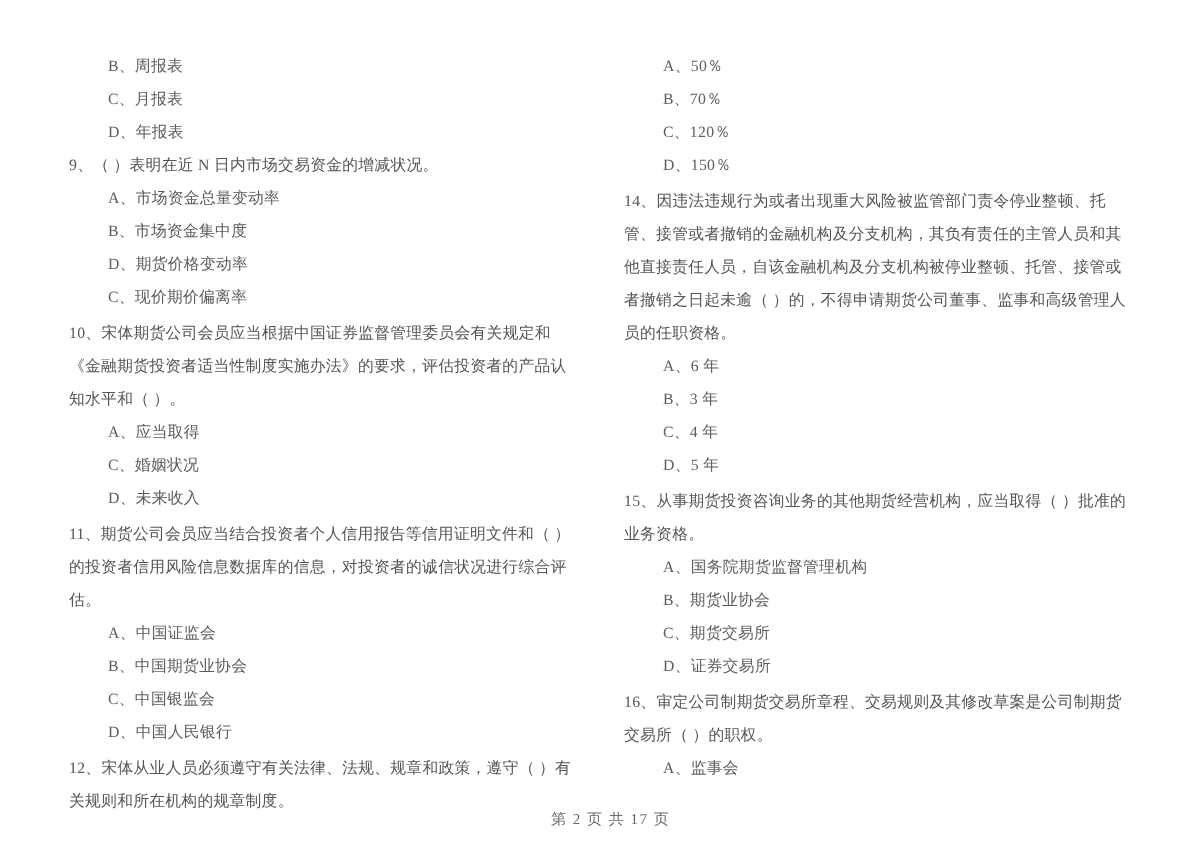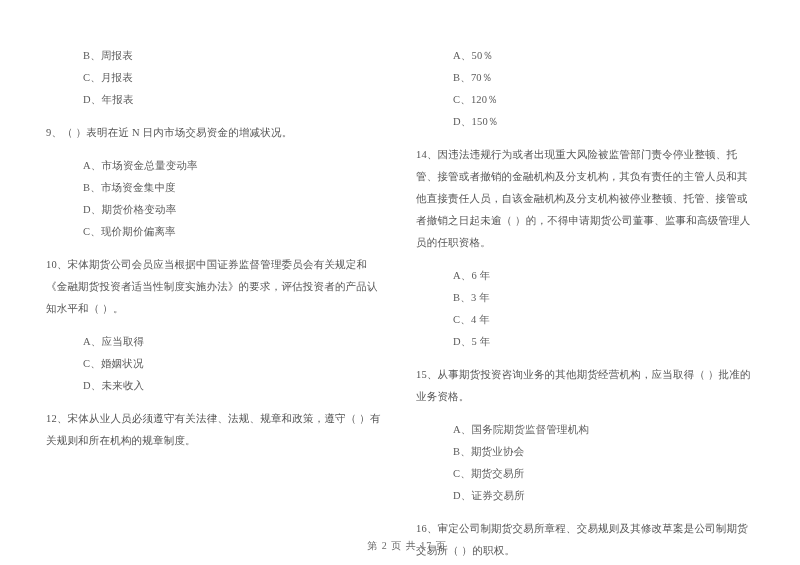--- a/index.html
+++ b/index.html
@@ -37,21 +37,21 @@
   }
   .q-stem {
     font-size: 10.5px;
     line-height: 22px;
     text-indent: 0;
     color: #555;
     letter-spacing: 0.2px;
     word-break: break-all;
   }
   .opts {
-    margin: 11px;
+    margin: 0;
     padding: 0;
     list-style: none;
   }
   .opt {
     font-size: 10.5px;
     line-height: 22px;
     padding-left: 26px;
     color: #5c5c5c;
     letter-spacing: 0.2px;
     white-space: nowrap;
@@ -95,20 +95,29 @@
 
       <div class="q">
         <div class="q-stem">10、宋体期货公司会员应当根据中国证券监督管理委员会有关规定和《金融期货投资者适当性制度实施办法》的要求，评估投资者的产品认知水平和（      ）。</div>
         <ul class="opts">
           <li class="opt">A、应当取得</li>
           <li class="opt">C、婚姻状况</li>
           <li class="opt">D、未来收入</li>
         </ul>
       </div>
 
+      <div class="q">
+        <div class="q-stem">11、期货公司会员应当结合投资者个人信用报告等信用证明文件和（      ）的投资者信用风险信息数据库的信息，对投资者的诚信状况进行综合评估。</div>
+        <ul class="opts">
+          <li class="opt">A、中国证监会</li>
+          <li class="opt">B、中国期货业协会</li>
+          <li class="opt">C、中国银监会</li>
+          <li class="opt">D、中国人民银行</li>
+        </ul>
+      </div>
 
       <div class="q">
         <div class="q-stem">12、宋体从业人员必须遵守有关法律、法规、规章和政策，遵守（      ）有关规则和所在机构的规章制度。</div>
 
       </div>
 
     </div>
 
     <div class="col">
 

